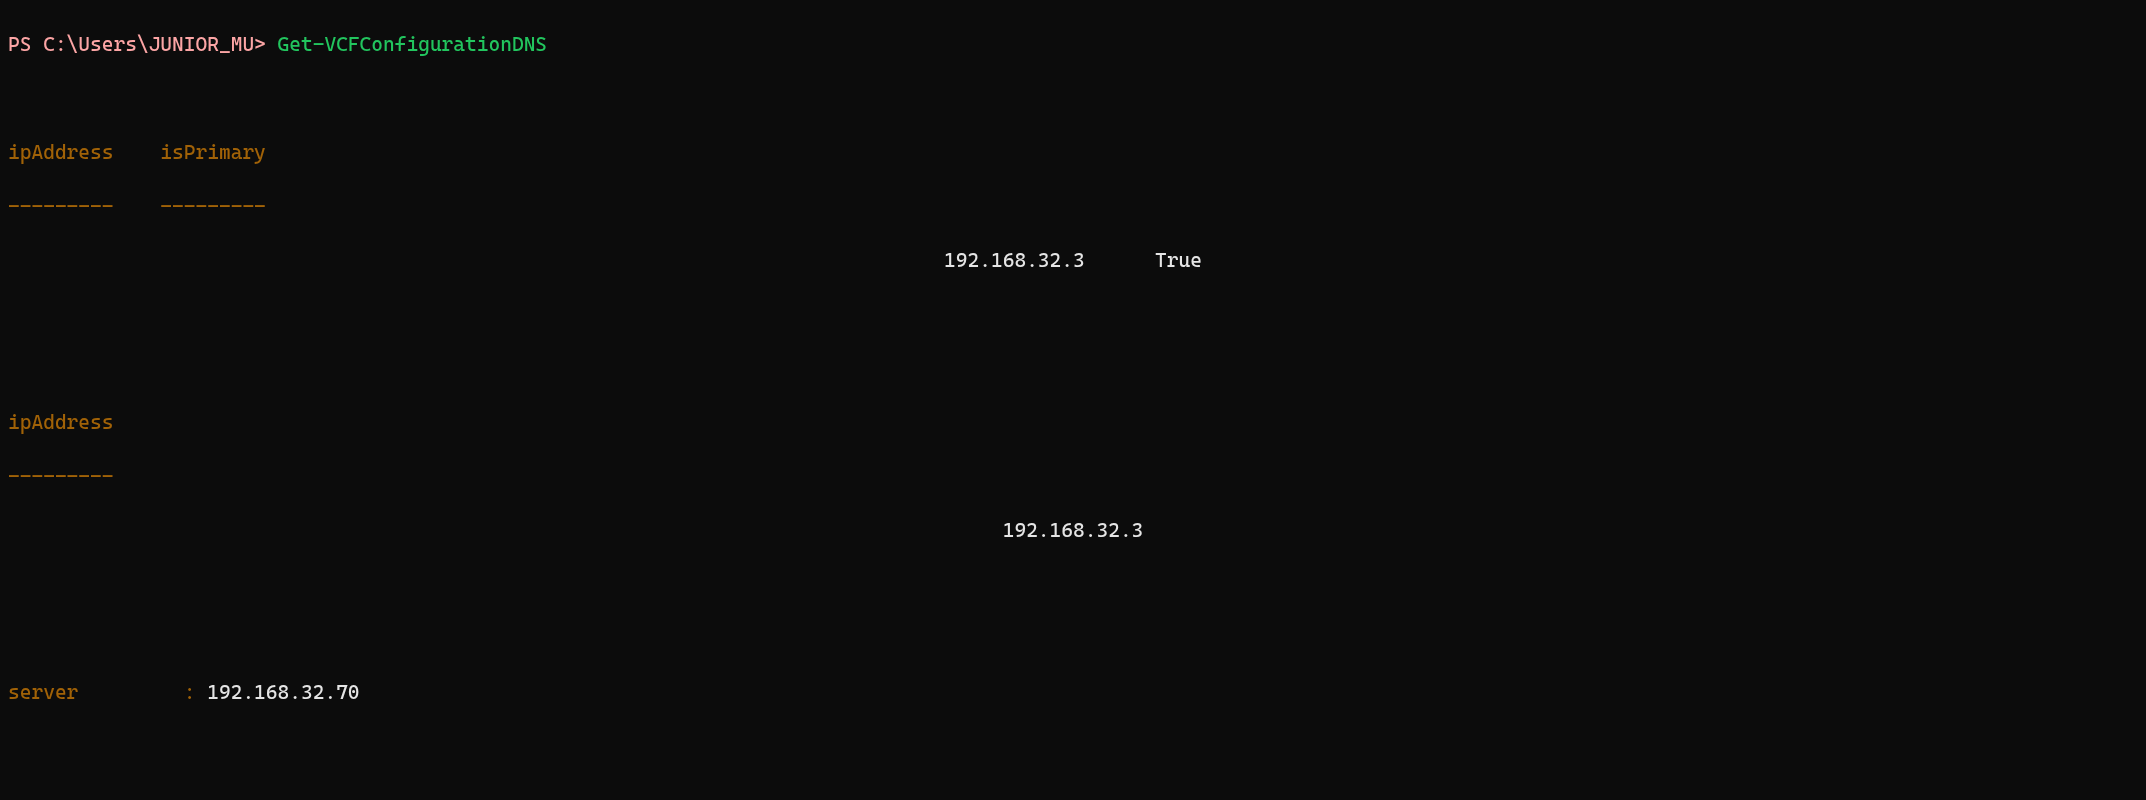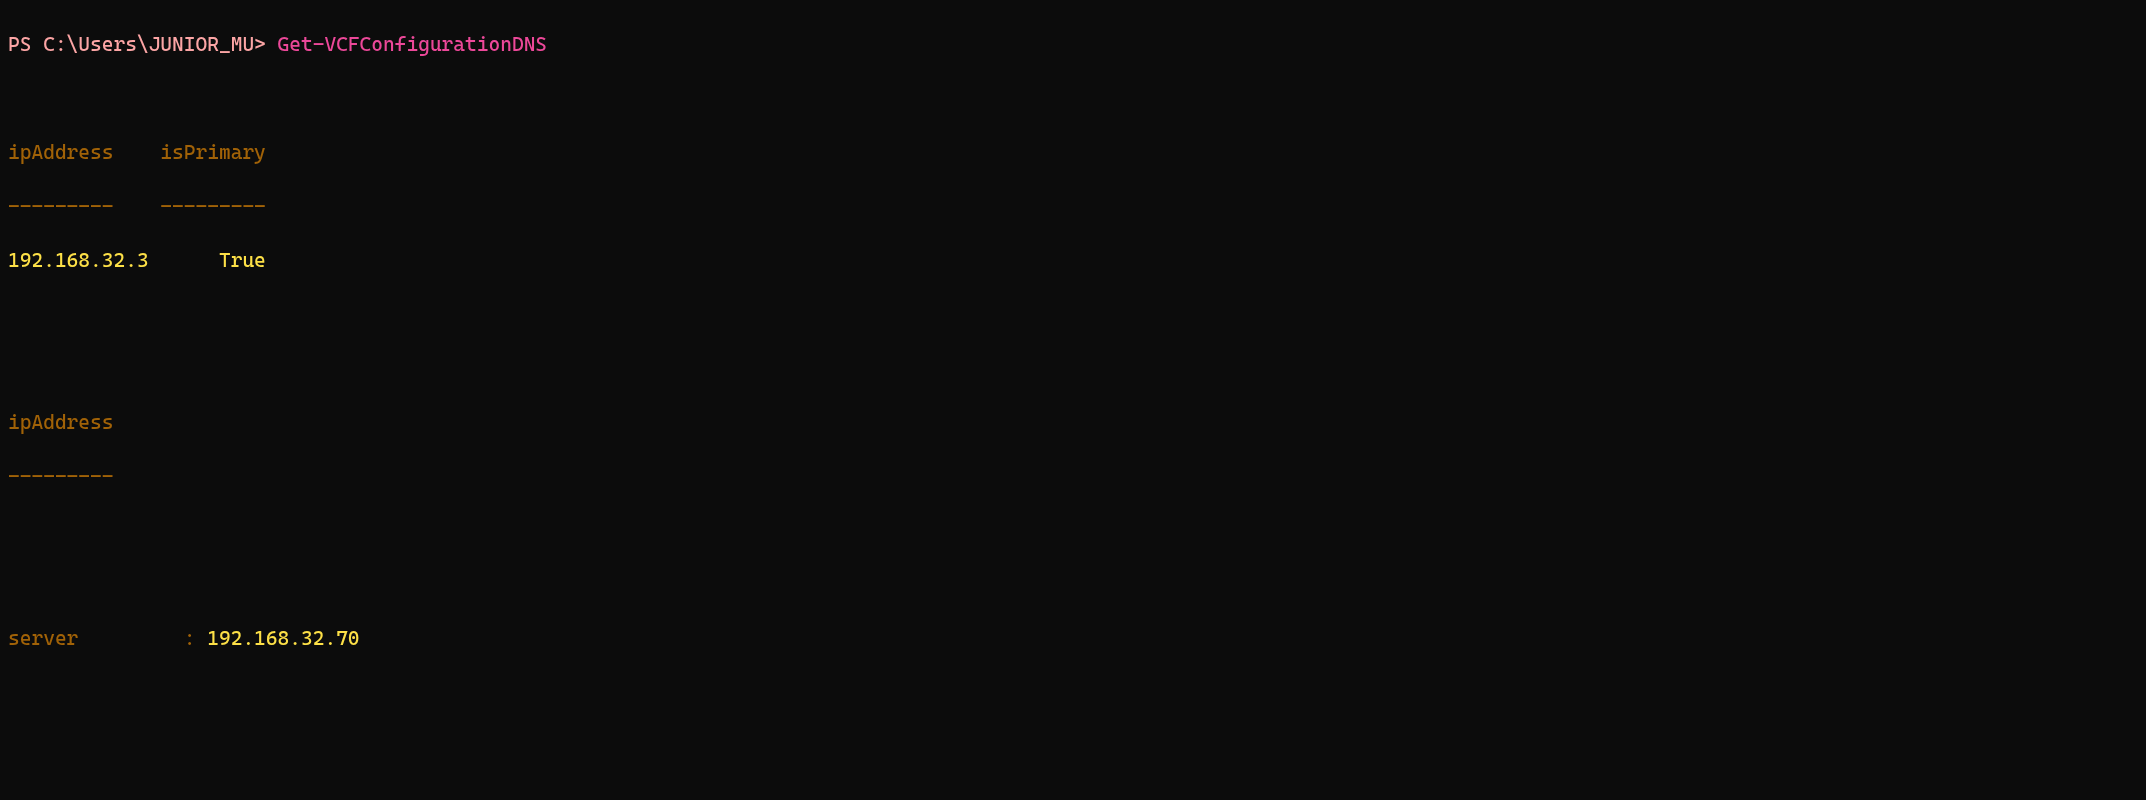--- a/index.html
+++ b/index.html
@@ -15,45 +15,47 @@
     overflow: hidden;
   }
   .term {
     padding: 4px 8px;
     white-space: pre;
   }
   .prompt {
     color: #fca5a5;
   }
   .cmd {
-    color: #ec4899; 
+    color: #22c55e; 
   }
   .hdr {
     color: #a16207; 
   }
   .val {
-    color: #fde047;
+    color: #e5e5e5;
+    text-align: center;
   }
   .blank {
     height: 1.35em;
   }
 </style>
 </head>
 <body>
 
 <div class="term">
 <div><span class="prompt">PS C:\Users\JUNIOR_MU&gt; </span><span class="cmd">Get-VCFConfigurationDNS</span></div>
 <div class="blank"></div>
 <div class="hdr">ipAddress    isPrimary</div>
 <div class="hdr">---------    ---------</div>
 <div class="val">192.168.32.3      True</div>
 <div class="blank"></div>
 <div class="blank"></div>
 <div class="hdr">ipAddress</div>
 <div class="hdr">---------</div>
+<div class="val">192.168.32.3</div>
 <div class="blank"></div>
 <div class="blank"></div>
 <div><span class="hdr">server         : </span><span class="val">192.168.32.70</span></div>
 
 
 
 
 
 
 

